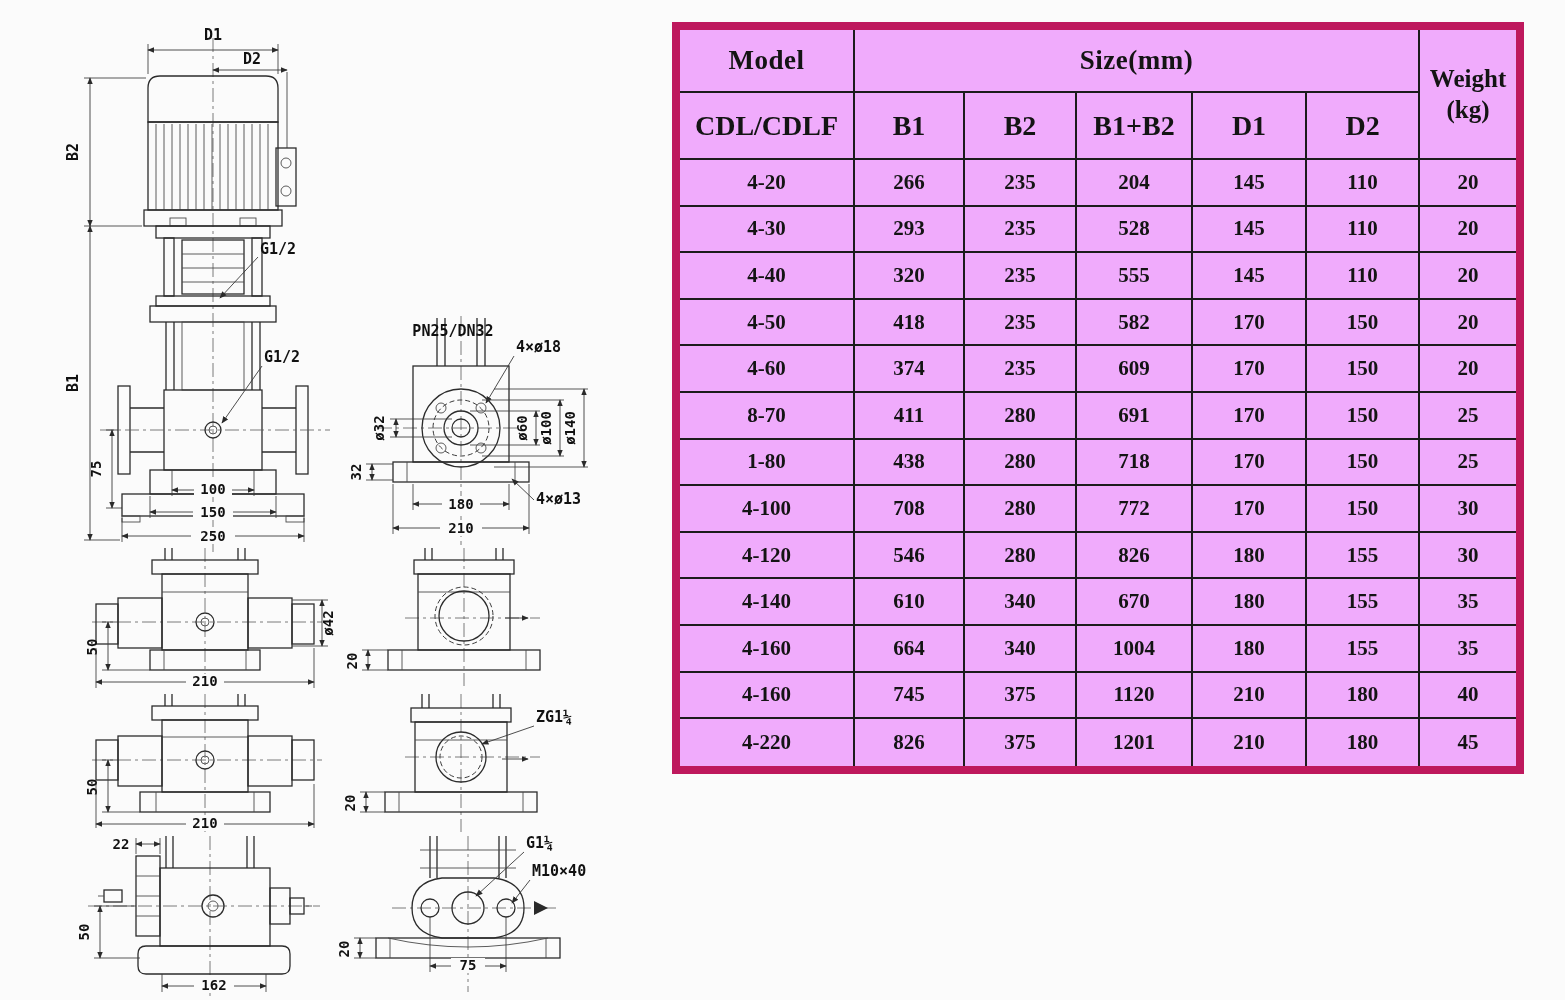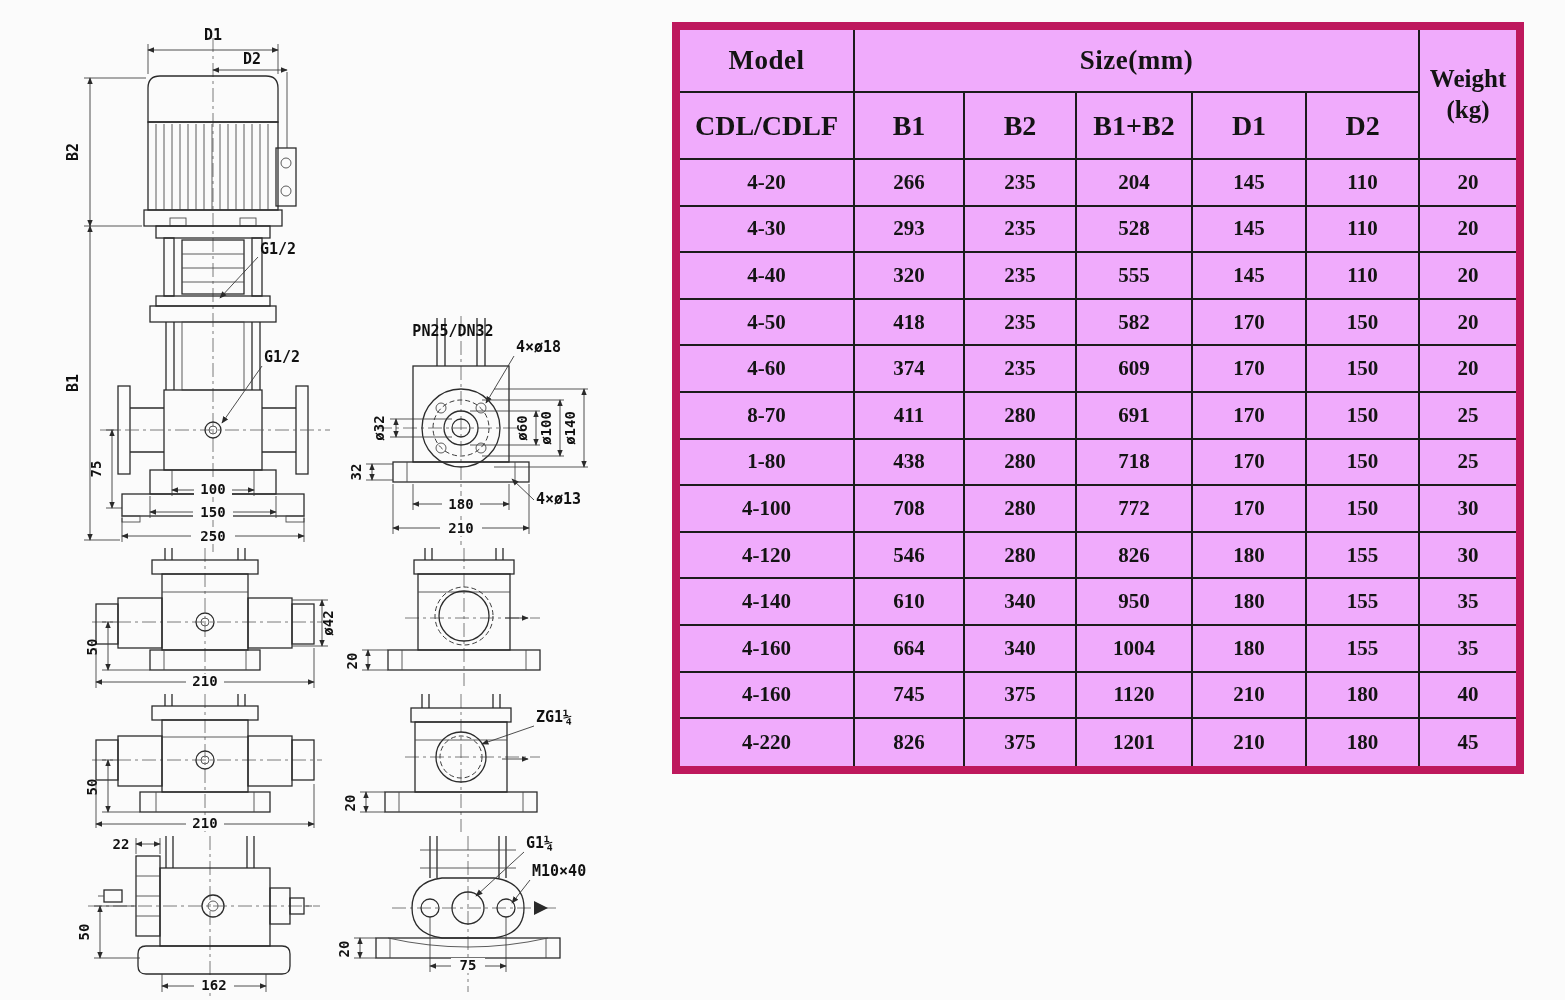--- a/index.html
+++ b/index.html
@@ -420,21 +420,21 @@
           <td>280</td>
           <td>826</td>
           <td>180</td>
           <td>155</td>
           <td>30</td>
         </tr>
       <tr>
           <td>4-140</td>
           <td>610</td>
           <td>340</td>
-          <td>950</td>
+          <td>670</td>
           <td>180</td>
           <td>155</td>
           <td>35</td>
         </tr>
       <tr>
           <td>4-160</td>
           <td>664</td>
           <td>340</td>
           <td>1004</td>
           <td>180</td>

